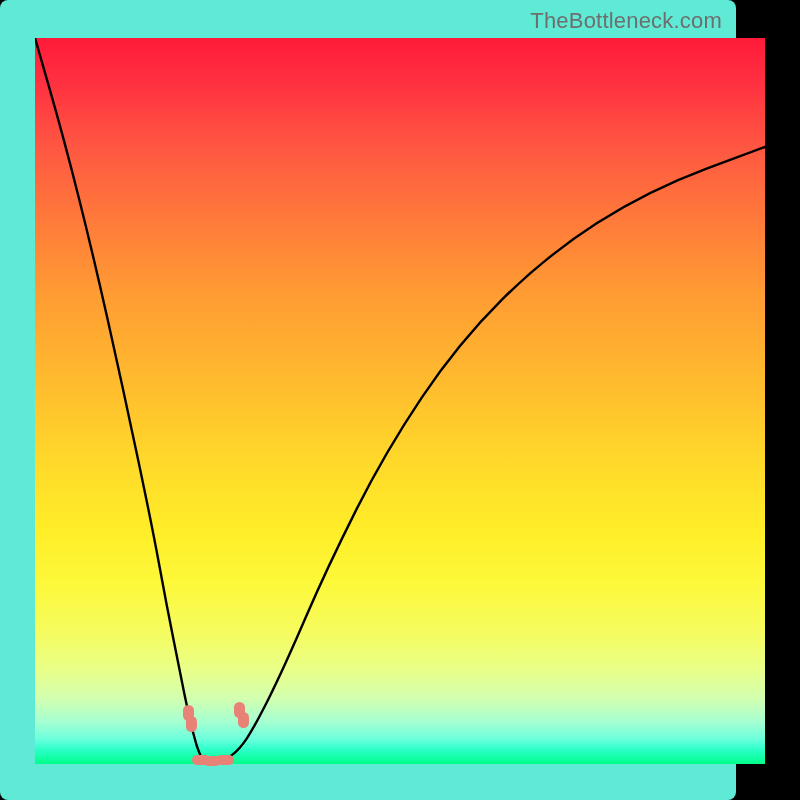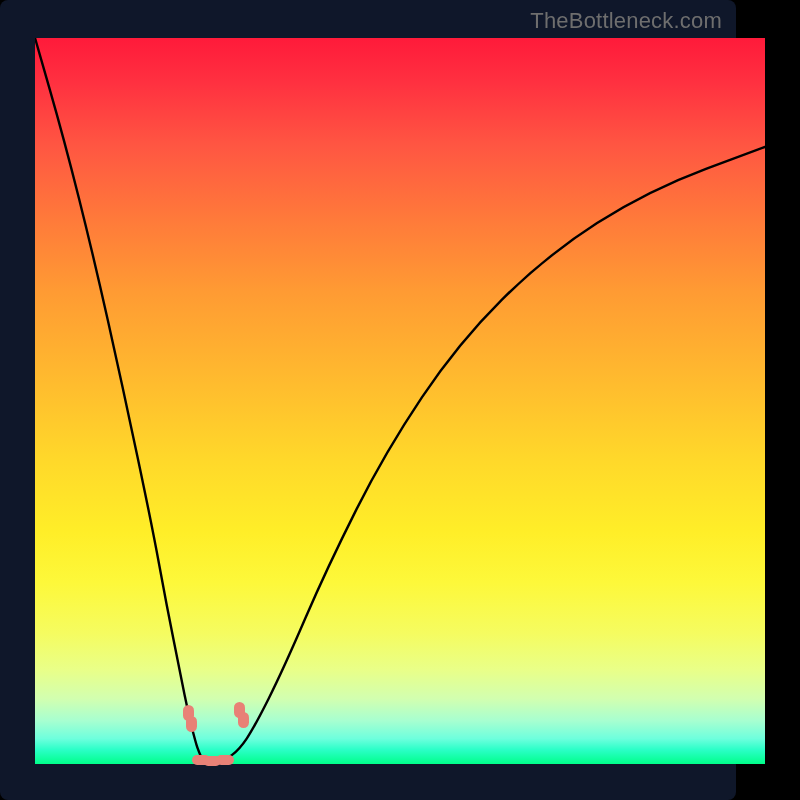--- a/index.html
+++ b/index.html
@@ -10,21 +10,21 @@
     position: relative;
     overflow: hidden;
     font-family: Arial, sans-serif;
   }
   .frame {
     position: absolute;
     top: 0;
     left: 0;
     width: 736px;
     height: 800px;
-    background: #0f172a;
+    background: #5eead4;
     border-radius: 8px;
   }
   .plot-area {
     position: absolute;
     top: 38px;
     left: 35px;
     width: 730px;
     height: 726px;
     background: linear-gradient(to bottom,
       #ff1a3a 0%,

